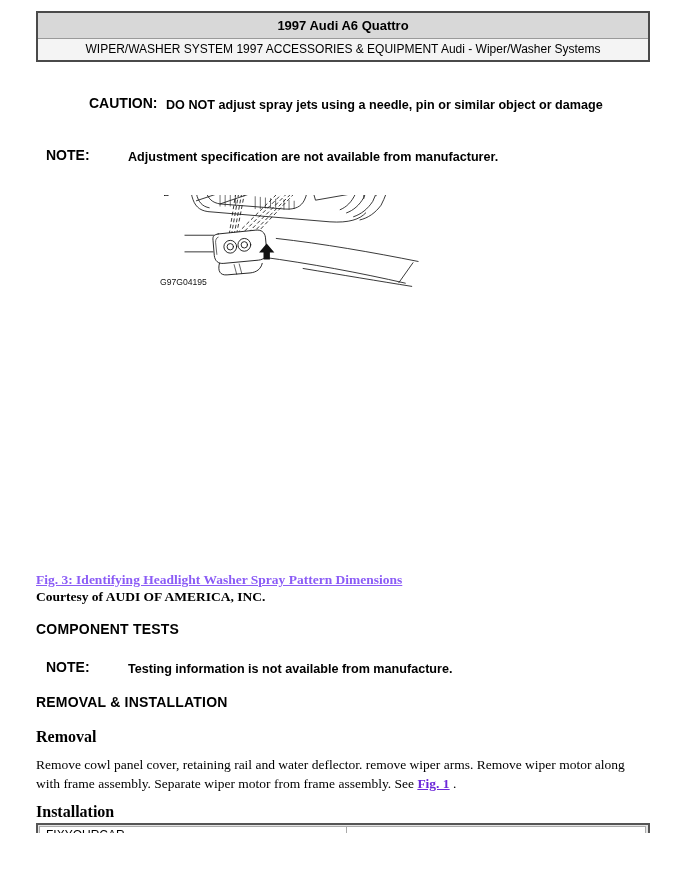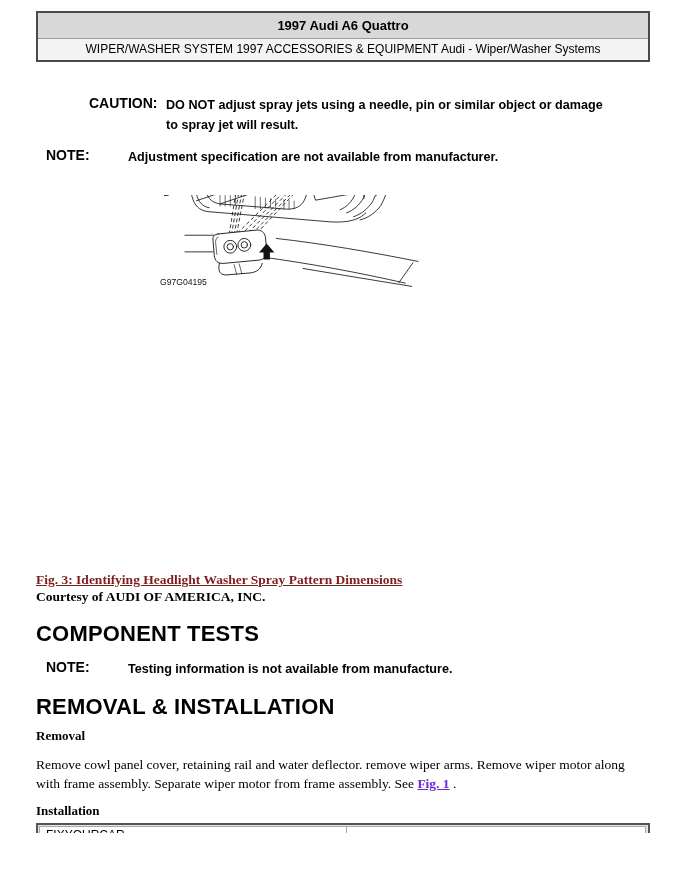--- a/index.html
+++ b/index.html
@@ -14,25 +14,25 @@
   
   .hdr{left:36px;top:11px;width:610px;border:2px solid var(--border-dark);}
   .hdr-title{height:25px;line-height:25px;text-align:center;font-weight:bold;font-size:13px;
              background:var(--header-bg);border-bottom:1px solid #9a9a9a;}
   .hdr-sub{height:21px;line-height:21px;text-align:center;font-size:12px;background:var(--header-row2-bg);}
 
   .blk-label{font-weight:bold;font-size:14px;white-space:nowrap;}
   .blk-text{font-weight:bold;font-size:12.6px;line-height:20px;}
 
   .fig-caption{left:36px;top:572px;font-family:"Liberation Serif",serif;font-weight:bold;
-               font-size:13.5px;text-decoration:underline;color:#7f1d1d;}
+               font-size:13.5px;text-decoration:underline;color:#8b5cf6;}
   .fig-courtesy{left:36px;top:589px;font-family:"Liberation Serif",serif;font-weight:bold;font-size:13.5px;}
 
-  .h1{font-weight:bold;font-size:22px;letter-spacing:0.2px;}
-  .sub-h{font-family:"Liberation Serif",serif;font-weight:bold;font-size:13px;}
+  .h1{font-weight:bold;font-size:14px;letter-spacing:0.2px;}
+  .sub-h{font-family:"Liberation Serif",serif;font-weight:bold;font-size:16px;}
   .para{font-family:"Liberation Serif",serif;font-size:13.5px;line-height:19px;width:612px;}
   .fig-link{font-weight:bold;text-decoration:underline;color:#6d28d9;}
 
   
   .ftr{left:36px;top:823px;width:610px;height:38px;border:2px solid #555;background:var(--footer-bg);}
   .cell{position:absolute;background:#fff;border:1px solid #aaa;font-size:12px;line-height:15px;}
   .ftr-brand{left:1px;top:1px;width:303px;height:14px;padding:1px 0 0 6px;}
   .ftr-r1b{left:308px;top:1px;width:298px;height:15px;}
   .ftr-time{left:1px;top:18px;width:271px;height:16px;text-align:center;padding-left:56px;line-height:17px;}
   .ftr-page{left:275px;top:18px;width:66px;height:16px;text-align:center;line-height:17px;margin-left:24px;}
@@ -46,21 +46,20 @@
 <div class="page">
 
   <div class="abs hdr">
     <div class="hdr-title">1997 Audi A6 Quattro</div>
     <div class="hdr-sub">WIPER/WASHER SYSTEM 1997 ACCESSORIES &amp; EQUIPMENT Audi - Wiper/Washer Systems</div>
   </div>
 
   <div class="abs blk-label" style="left:89px;top:95px;">CAUTION:</div>
   <div class="abs blk-text" style="left:166px;top:95px;width:490px;">
     <div>DO NOT adjust spray jets using a needle, pin or similar object or damage</div>
-    <div>to spray jet will result.</div>
   </div>
 
   <div class="abs blk-label" style="left:46px;top:147px;">NOTE:</div>
   <div class="abs blk-text" style="left:128px;top:147px;width:520px;">Adjustment specification are not available from manufacturer.</div>
 
   <svg class="abs" style="left:0;top:195px;" width="688" height="345" viewBox="0 195 688 540">
     <svg viewBox="0 195 688 345" width="688" height="345">
 
     <g stroke="#111" fill="none" stroke-width="1.3" stroke-linecap="round">
       <path d="M53 283 H500"></path>

